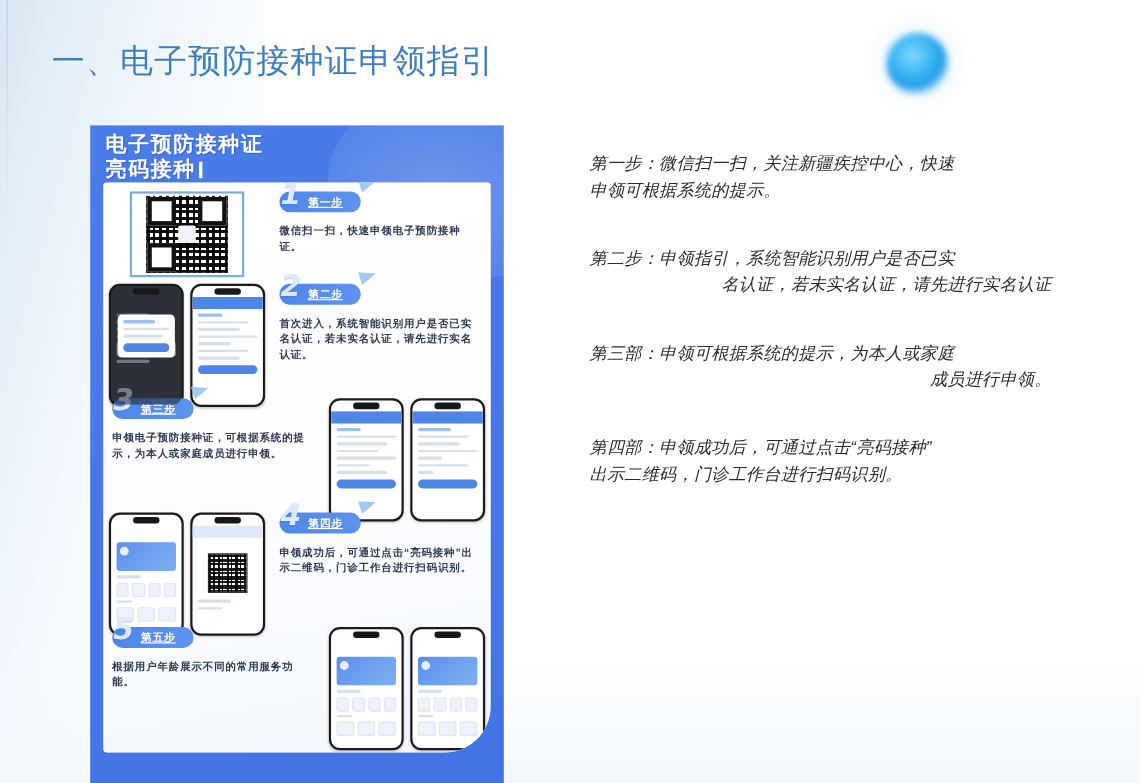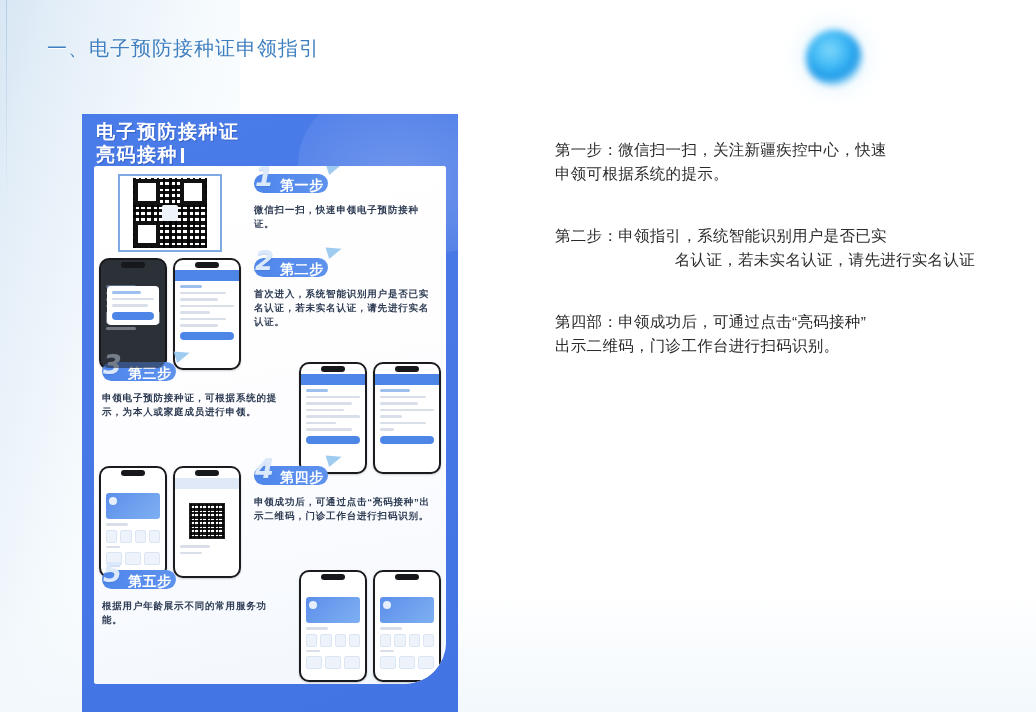--- a/index.html
+++ b/index.html
@@ -56,21 +56,21 @@
     width: 96px; height: 92px;
     border-radius: 50%;
     background: radial-gradient(circle at 50% 48%, rgba(120,205,250,.36) 0%, rgba(190,228,250,.14) 48%, rgba(255,255,255,0) 72%);
     filter: blur(7px);
   }
 
   
   #heading {
     position: absolute;
     left: 47px; top: 35px;
-    font-size: 20px;
+    font-size: 30px;
     letter-spacing: 1px;
     font-weight: 400;
     color: #3f7fbf;
     text-shadow: 0 1px 0 rgba(255,255,255,.9);
     white-space: nowrap;
     font-family: "DejaVu Serif", "Liberation Serif", serif;
   }
 
   
   #poster {
@@ -163,25 +163,26 @@
     font-weight: bold;
     font-style: italic;
     color: #dbe9fb;
     line-height: 27px;
     text-shadow: 0 1px 1px rgba(60,110,200,.35);
     font-family: "DejaVu Sans", sans-serif;
   }
   .badge-lbl {
     position: absolute;
     left: 26px; top: 3px;
-    font-size: 14px;
+    font-size: 10px;
     font-weight: bold;
     color: #ffffff;
     letter-spacing: .6px;
     white-space: nowrap;
+    text-decoration: underline;
   }
   .badge-plane {
     position: absolute;
     right: -14px; top: -13px;
     width: 0; height: 0;
     border-left: 15px solid #8fc2ef;
     border-top: 6px solid transparent;
     border-bottom: 6px solid transparent;
     transform: rotate(-18deg);
     opacity: .85;
@@ -310,22 +311,23 @@
   .dlg {
     position: absolute;
     left: 6px; right: 6px; top: 26px;
     background: #fff; border-radius: 4px;
     padding: 5px; z-index: 3;
   }
 
   
   #steps-panel {
     position: absolute;
-    left: 555px; top: 138px;
+    left: 536px; top: 138px;
     width: 420px;
+    font-style: italic;
   }
   .step-para {
     color: #2b2b2b;
     font-size: 15.5px;
     line-height: 24px;
     letter-spacing: .3px;
     margin-bottom: 38px;
   }
   .step-para:last-child { margin-bottom: 12px; }
   .step-para .ind { display: block; }
@@ -563,20 +565,24 @@
     <div class="step-para">
       <span class="ind">第一步：微信扫一扫，关注新疆疾控中心，快速</span>
       <span class="ind">申领可根据系统的提示。</span>
     </div>
 
     <div class="step-para">
       <span class="ind">第二步：申领指引，系统智能识别用户是否已实</span>
       <span class="ind2">名认证，若未实名认证，请先进行实名认证</span>
     </div>
 
+    <div class="step-para">
+      <span class="ind">第三部：申领可根据系统的提示，为本人或家庭</span>
+      <span class="ind2">成员进行申领。</span>
+    </div>
 
     <div class="step-para">
       <span class="ind">第四部：申领成功后，可通过点击“亮码接种”</span>
       <span class="ind">出示二维码，门诊工作台进行扫码识别。</span>
     </div>
 
   </div>
 
 </div>
 

